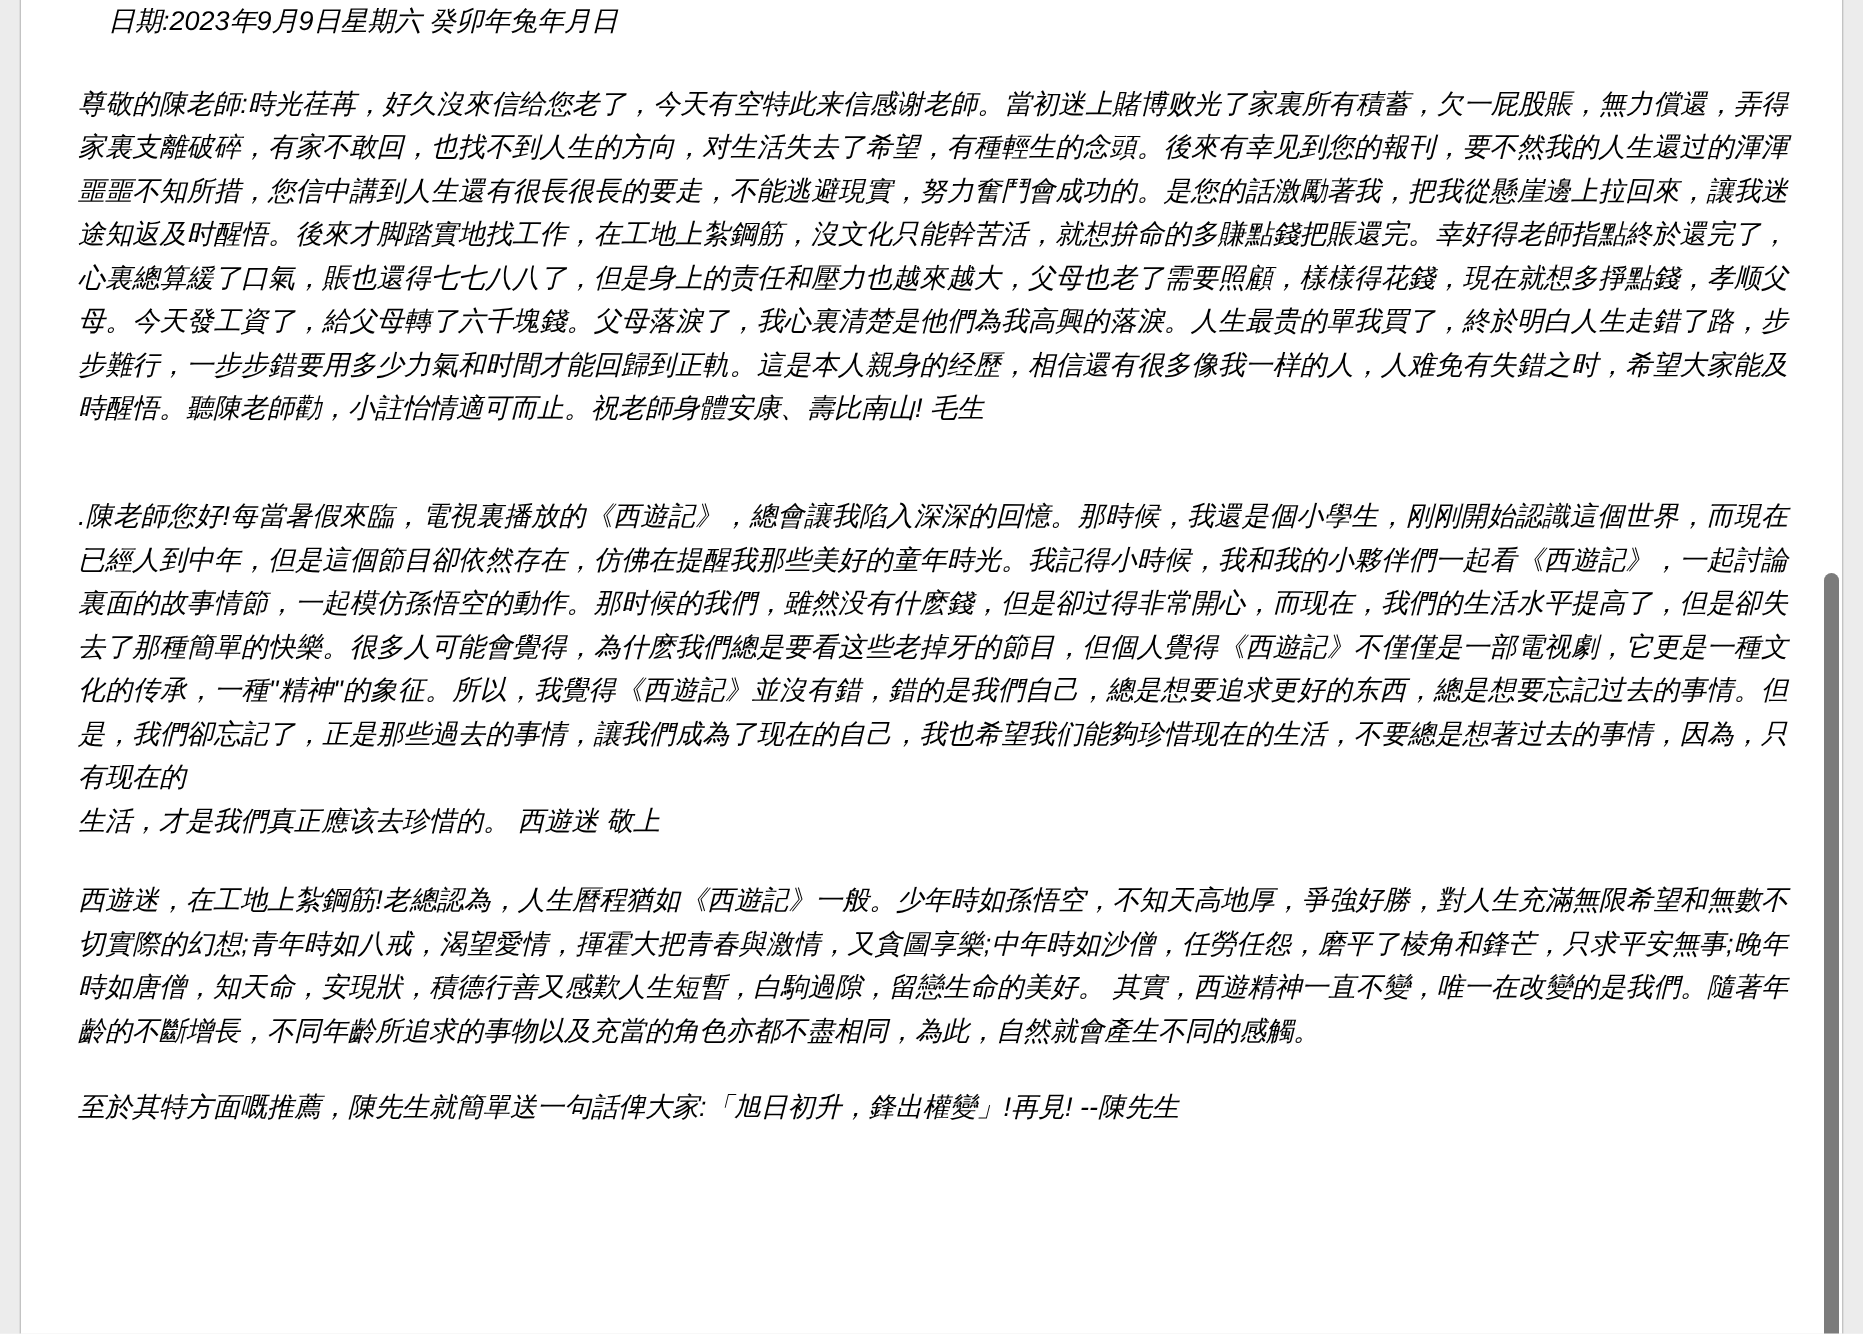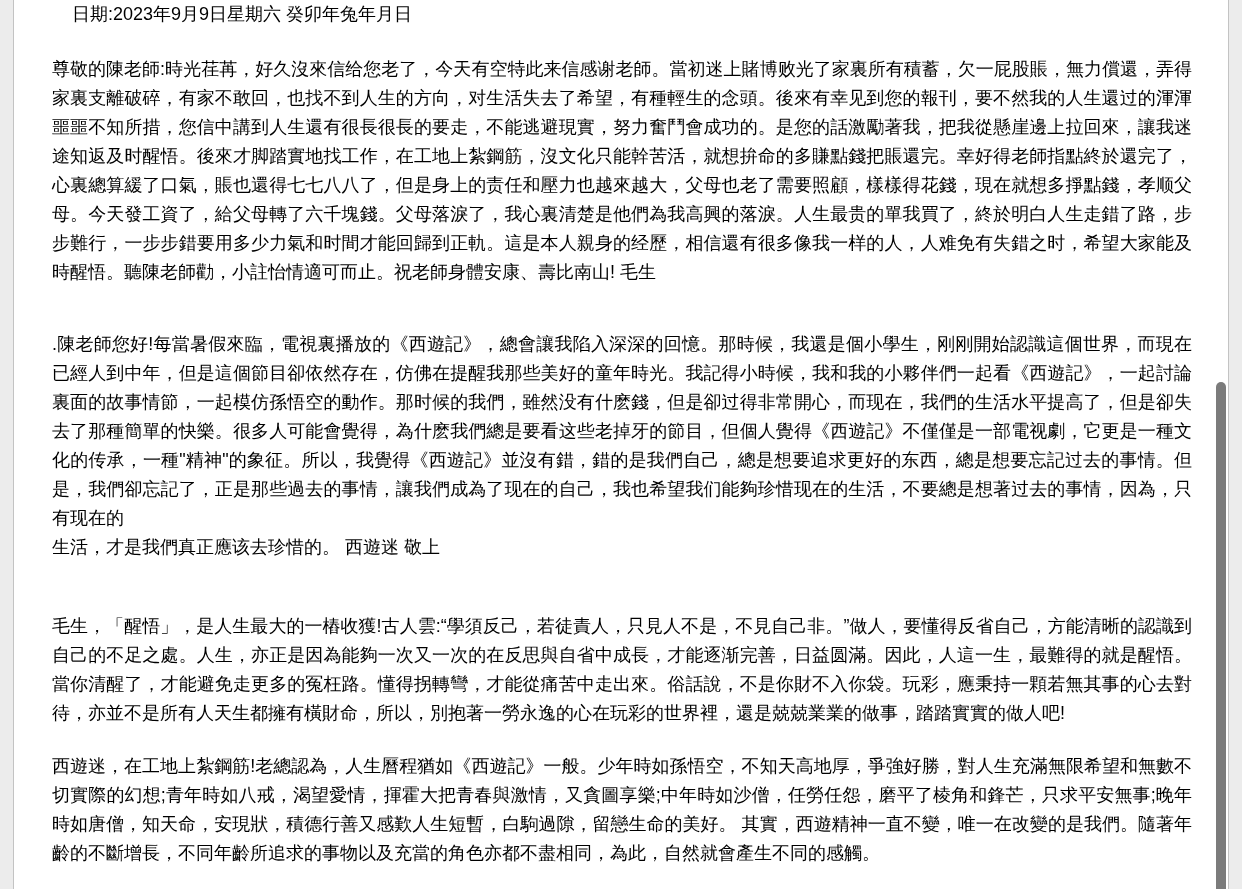--- a/index.html
+++ b/index.html
@@ -17,20 +17,21 @@
     background: #ffffff;
     border-left: 1px solid #c3c3c3;
     border-right: 1px solid #c3c3c3;
   }
   .content {
     padding: 0 20px 0 22px;
     color: #000000;
     font-size: 18px;
     line-height: 29px;
     text-align: justify;
+    font-style: italic;
   }
   .content p {
     margin: 16px;
     white-space: pre-wrap;
     word-break: break-all;
   }
   .date-line {
     text-indent: 36px;
     white-space: pre-wrap;
   }
@@ -49,18 +50,18 @@
 </style>
 </head>
 <body>
 
 <div class="panel">
   <div class="content">
     <div class="date-line">日期:2023年9月9日星期六 癸卯年兔年月日</div>
     <p class="gap-p1">尊敬的陳老師:時光荏苒，好久沒來信给您老了，今天有空特此来信感谢老師。當初迷上賭博败光了家裏所有積蓄，欠一屁股賬，無力償還，弄得家裏支離破碎，有家不敢回，也找不到人生的方向，对生活失去了希望，有種輕生的念頭。後來有幸见到您的報刊，要不然我的人生還过的渾渾噩噩不知所措，您信中講到人生還有很長很長的要走，不能逃避現實，努力奮鬥會成功的。是您的話激勵著我，把我從懸崖邊上拉回來，讓我迷途知返及时醒悟。後來才脚踏實地找工作，在工地上紮鋼筋，沒文化只能幹苦活，就想拚命的多賺點錢把賬還完。幸好得老師指點終於還完了，心裏總算緩了口氣，賬也還得七七八八了，但是身上的责任和壓力也越來越大，父母也老了需要照顧，樣樣得花錢，現在就想多掙點錢，孝顺父母。今天發工資了，給父母轉了六千塊錢。父母落淚了，我心裏清楚是他們為我高興的落淚。人生最贵的單我買了，終於明白人生走錯了路，步步難行，一步步錯要用多少力氣和时間才能回歸到正軌。這是本人親身的经歷，相信還有很多像我一样的人，人难免有失錯之时，希望大家能及時醒悟。聽陳老師勸，小註怡情適可而止。祝老師身體安康、壽比南山! 毛生</p>
     <p class="gap-p2">.陳老師您好!每當暑假來臨，電視裏播放的《西遊記》，總會讓我陷入深深的回憶。那時候，我還是個小學生，刚刚開始認識這個世界，而現在已經人到中年，但是這個節目卻依然存在，仿佛在提醒我那些美好的童年時光。我記得小時候，我和我的小夥伴們一起看《西遊記》，一起討論裏面的故事情節，一起模仿孫悟空的動作。那时候的我們，雖然没有什麽錢，但是卻过得非常開心，而现在，我們的生活水平提高了，但是卻失去了那種簡單的快樂。很多人可能會覺得，為什麽我們總是要看这些老掉牙的節目，但個人覺得《西遊記》不僅僅是一部電视劇，它更是一種文化的传承，一種"精神"的象征。所以，我覺得《西遊記》並沒有錯，錯的是我們自己，總是想要追求更好的东西，總是想要忘記过去的事情。但是，我們卻忘記了，正是那些過去的事情，讓我們成為了现在的自己，我也希望我们能夠珍惜现在的生活，不要總是想著过去的事情，因為，只有现在的
 生活，才是我們真正應该去珍惜的。 西遊迷 敬上</p>
-    <p class="gap-p3">毛生，「醒悟」，是人生最大的一樁收獲!古人雲:“學須反己，若徒責人，只見人不是，不見自己非。”做人，要懂得反省自己，方能清晰的認識到自己的不足之處。人生，亦正是因為能夠一次又一次的在反思與自省中成長，才能逐渐完善，日益圆滿。因此，人這一生，最難得的就是醒悟。當你清醒了，才能避免走更多的冤枉路。懂得拐轉彎，才能從痛苦中走出來。俗話說，不是你財不入你袋。玩彩，應秉持一顆若無其事的心去對待，亦並不是所有人天生都擁有橫財命，所以，別抱著一勞永逸的心在玩彩的世界裡，還是兢兢業業的做事，踏踏實實的做人吧!</p>
     <p class="gap-p4">西遊迷，在工地上紮鋼筋!老總認為，人生曆程猶如《西遊記》一般。少年時如孫悟空，不知天高地厚，爭強好勝，對人生充滿無限希望和無數不切實際的幻想;青年時如八戒，渴望愛情，揮霍大把青春與激情，又貪圖享樂;中年時如沙僧，任勞任怨，磨平了棱角和鋒芒，只求平安無事;晚年時如唐僧，知天命，安現狀，積德行善又感歎人生短暫，白駒過隙，留戀生命的美好。 其實，西遊精神一直不變，唯一在改變的是我們。隨著年齡的不斷增長，不同年齡所追求的事物以及充當的角色亦都不盡相同，為此，自然就會產生不同的感觸。</p>
+    <p class="gap-p5">至於其特方面嘅推薦，陳先生就簡單送一句話俾大家:「旭日初升，鋒出權變」!再見! --陳先生</p>
   </div>
 </div>
 
 <div class="scroll-thumb"></div>
 
 </body></html>

